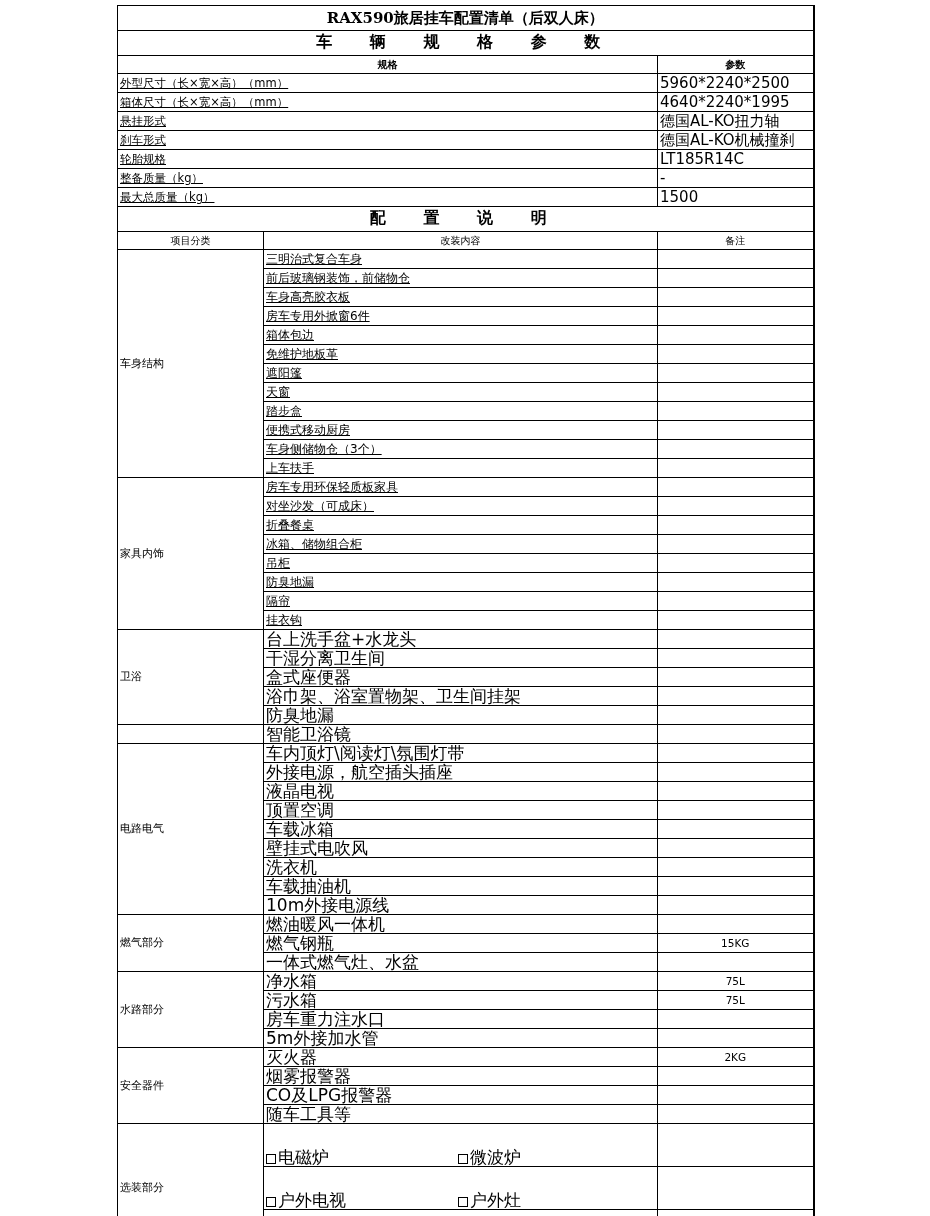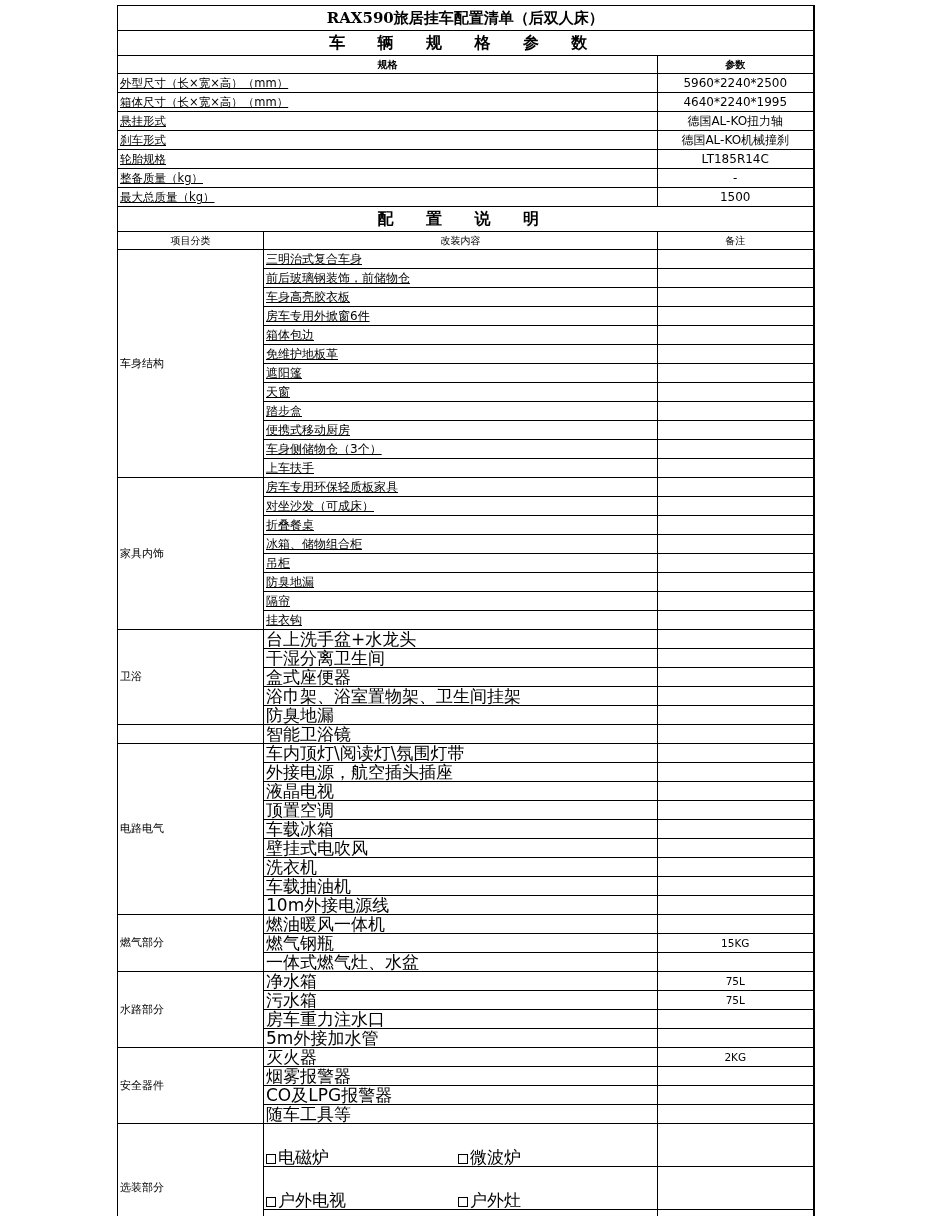--- a/index.html
+++ b/index.html
@@ -4,26 +4,26 @@
 <style>
   html, body { margin:0; padding:0; background:#ffffff; }
   body { width:930px; height:1216px; position:relative; overflow:hidden;
          font-family:"DejaVu Sans", sans-serif; color:#000; }
   .sheet { position:absolute; left:117px; top:5px; width:836px; }
   table { border-collapse:collapse; width:696px; table-layout:fixed; }
   td { border:1px solid #000; padding:0 2px; height:18px; line-height:18px;
        font-size:11px; white-space:nowrap; overflow:hidden; }
   .title td { height:24px; line-height:24px; font-family:"DejaVu Serif", serif;
               font-size:15px; font-weight:bold; text-align:center; }
-  .section td { height:24px; line-height:24px; font-family:Liberation Sans, sans-serif;
+  .section td { height:24px; line-height:24px; font-family:Liberation Mono, monospace;
                 font-size:16px; font-weight:bold; text-align:center; letter-spacing:14px; }
   .hdr td { font-size:10px; text-align:center; height:17px; line-height:17px; }
   .hdr td.bold { font-weight:bold;margin-top:20px; }
   .spec td.label { text-decoration:underline; font-size:11.5px; }
-  .spec td.val { text-align:center; font-size:12px; }
+  .spec td.val { font-size:15px; }
   .cfg td.cat { text-align:left; vertical-align:middle; font-size:11px; }
   .cfg td.item { font-size:17px; }
   .cfg td.item.ul { text-decoration:underline; font-size:12px;margin-left:16px; }
   .cfg td.note { text-align:center; font-size:10.5px; }
   .opt { display:flex;margin-top:24px; }
   .opt span.a { width:192px; display:inline-block; }
   .box { display:inline-block; width:8px; height:8px; border:1px solid #000; margin-right:2px; vertical-align:-1px; }
   td.thick-r { border-right:2px solid #000; }
   tr.thickb td { border-bottom:2px solid #000000; }
 </style>

